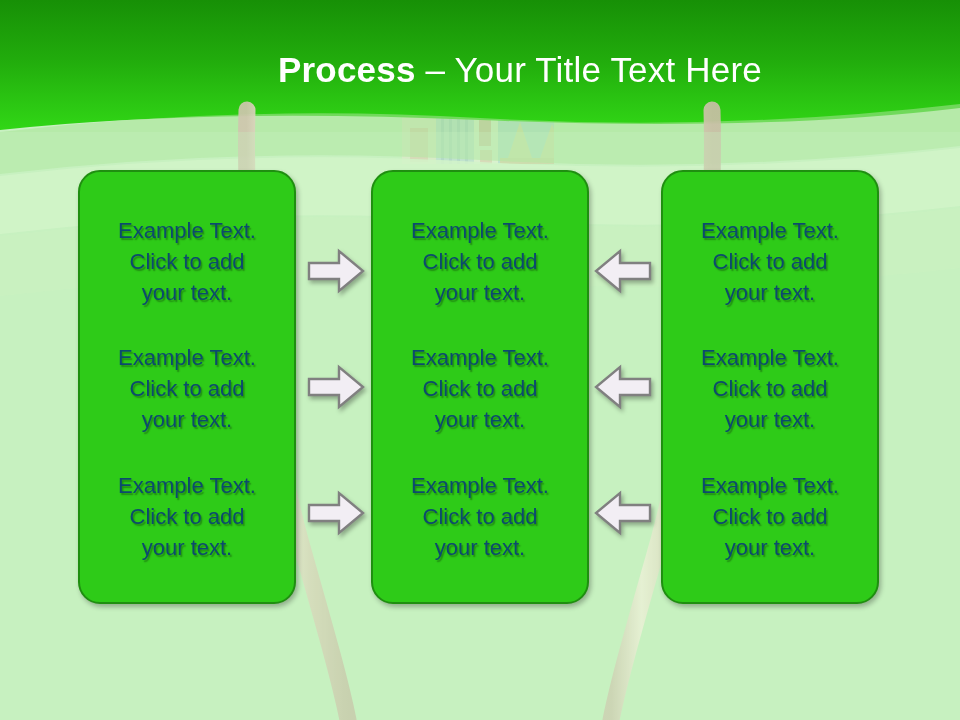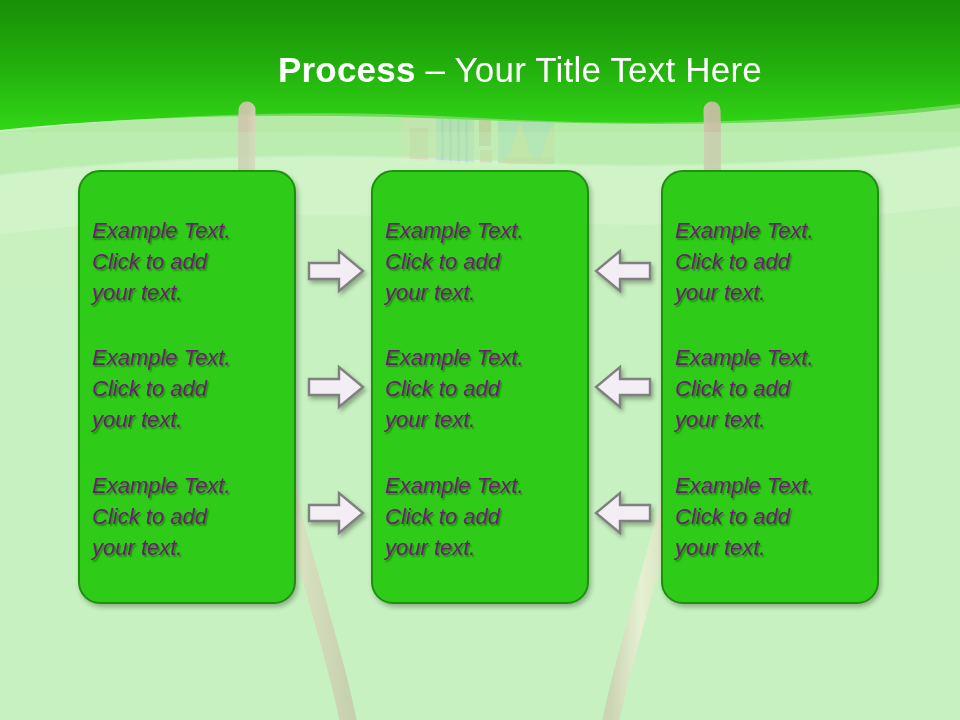--- a/index.html
+++ b/index.html
@@ -70,25 +70,24 @@
     flex-direction: column;
     justify-content: space-around;
     align-items: center;
     padding: 26px 10px 22px 10px;
   }
   .pbox-1 { left: 78px;  top: 170px; width: 218px; height: 434px; }
   .pbox-2 { left: 371px; top: 170px; width: 218px; height: 434px; }
   .pbox-3 { left: 661px; top: 170px; width: 218px; height: 434px; }
 
   .ptext {
-    color: #701a75;
-    font-style: italic;
+    color: #0c4a6e;
     font-size: 22px;
     line-height: 31px;
-    text-align: left;
+    text-align: center;
     width: 190px;
     text-shadow: 1.5px 1.5px 1.5px rgba(0,0,0,0.32);
     white-space: pre-line;
   }
 
   
   .arrow {
     position: absolute;
     width: 58px;
     height: 48px;

